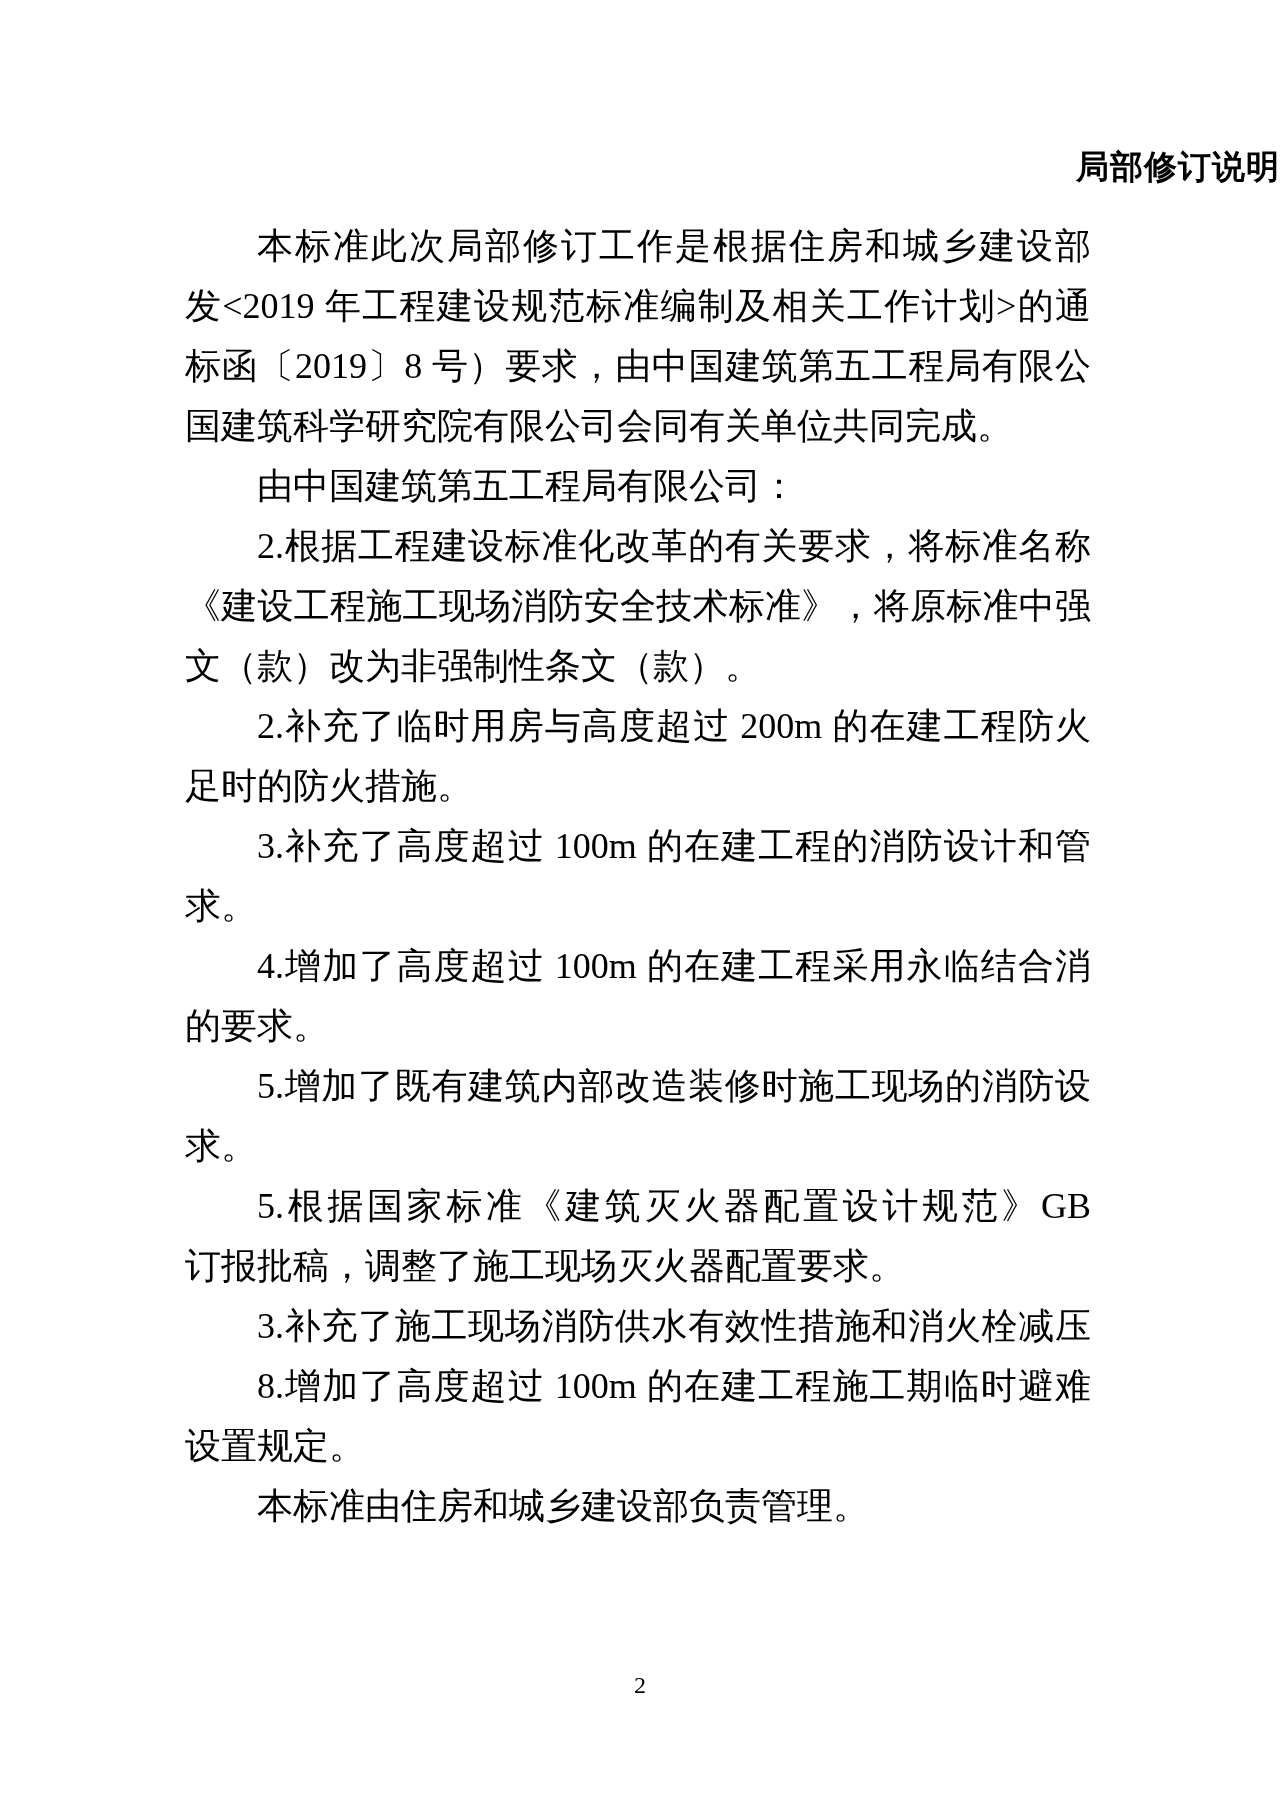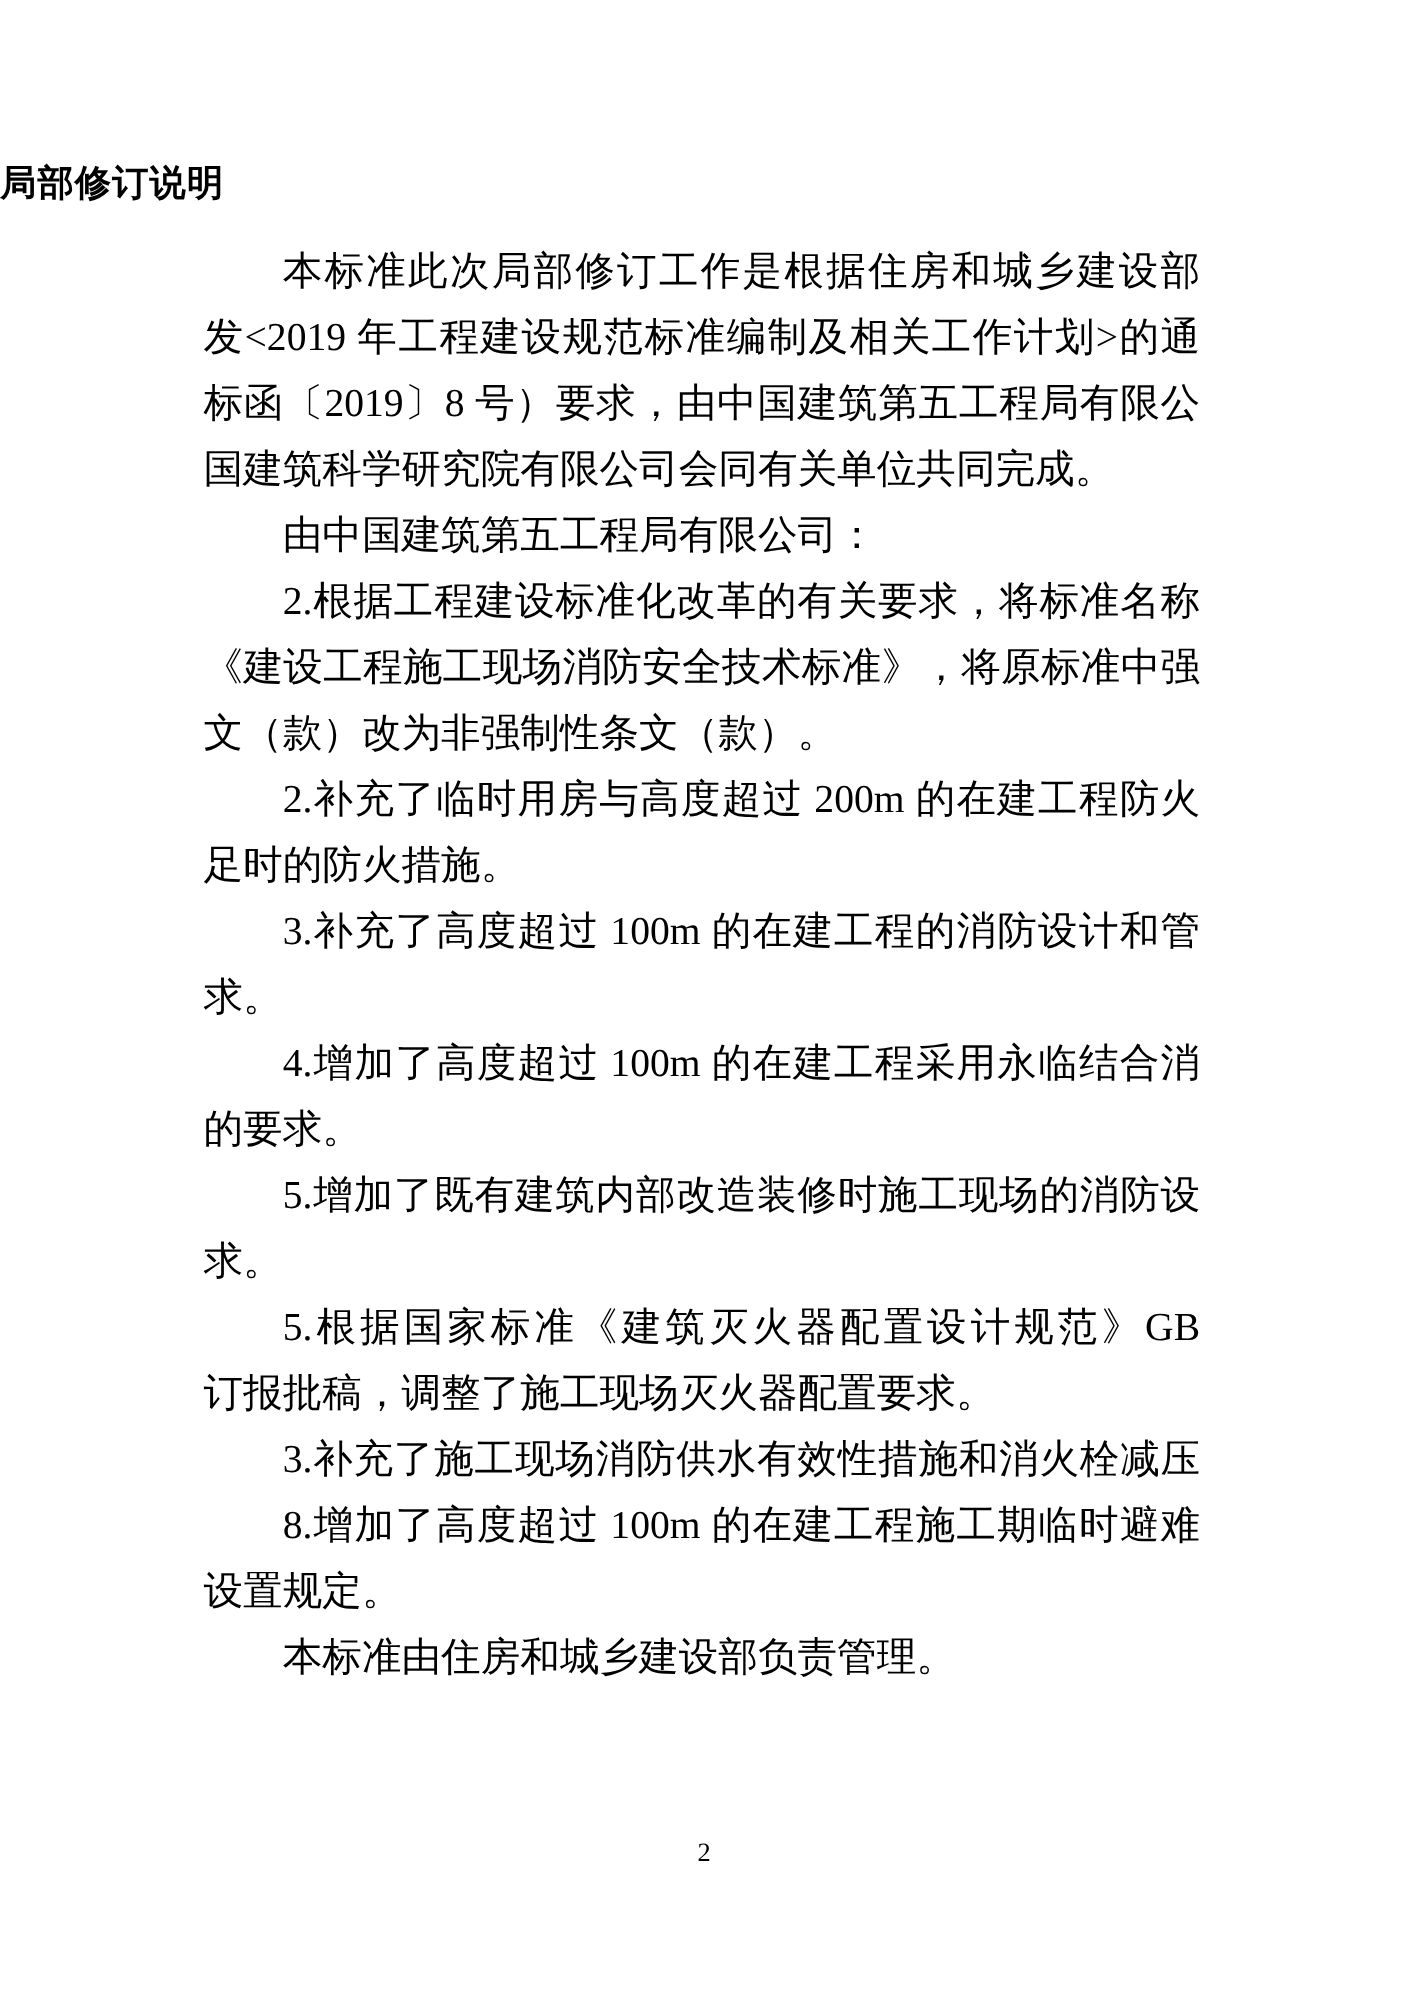--- a/index.html
+++ b/index.html
@@ -15,21 +15,21 @@
     color: #000000;
     font-family: "Liberation Serif", "DejaVu Serif", serif;
     overflow: hidden;
   }
   .doc-title {
     position: absolute;
     top: 143px;
     left: 0;
     width: 100%;
     margin: 0;
-    text-align: left;
+    text-align: right;
     font-size: 33px;
     line-height: 48px;
     font-weight: bold;
     letter-spacing: 1px;
   }
   .doc-content {
     position: absolute;
     left: 185px;
     top: 216px;
     width: 906px;

